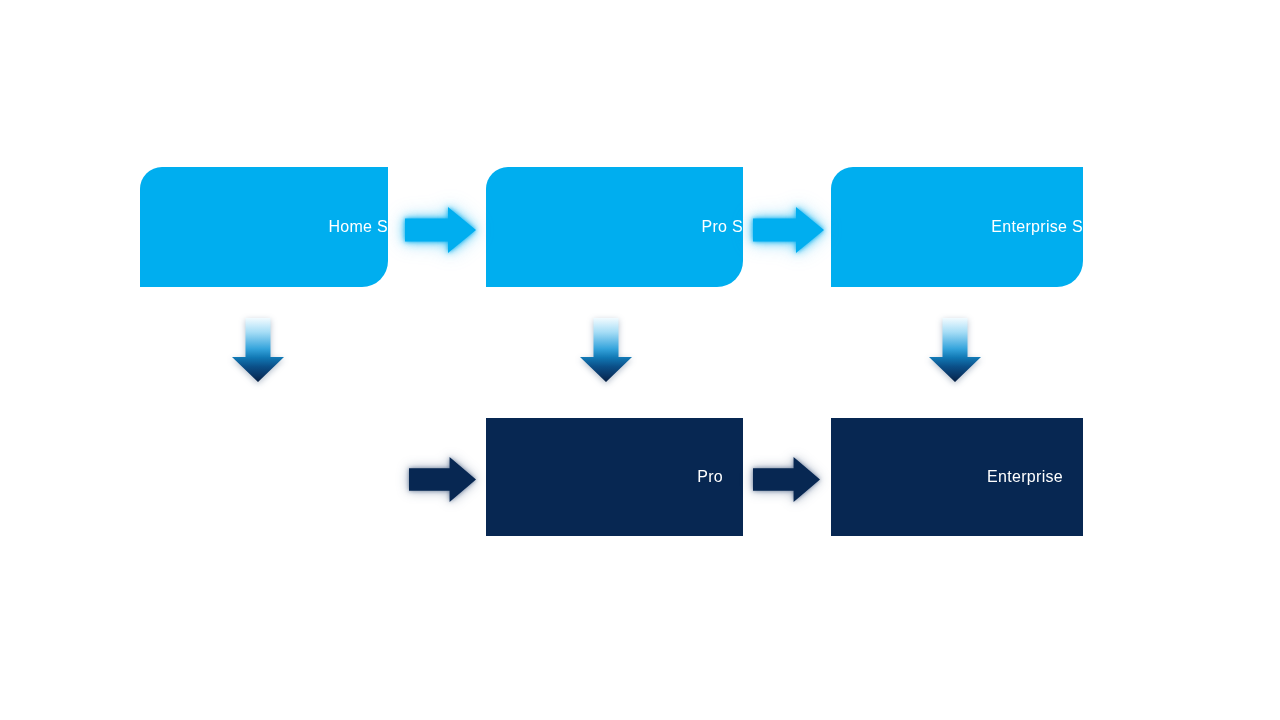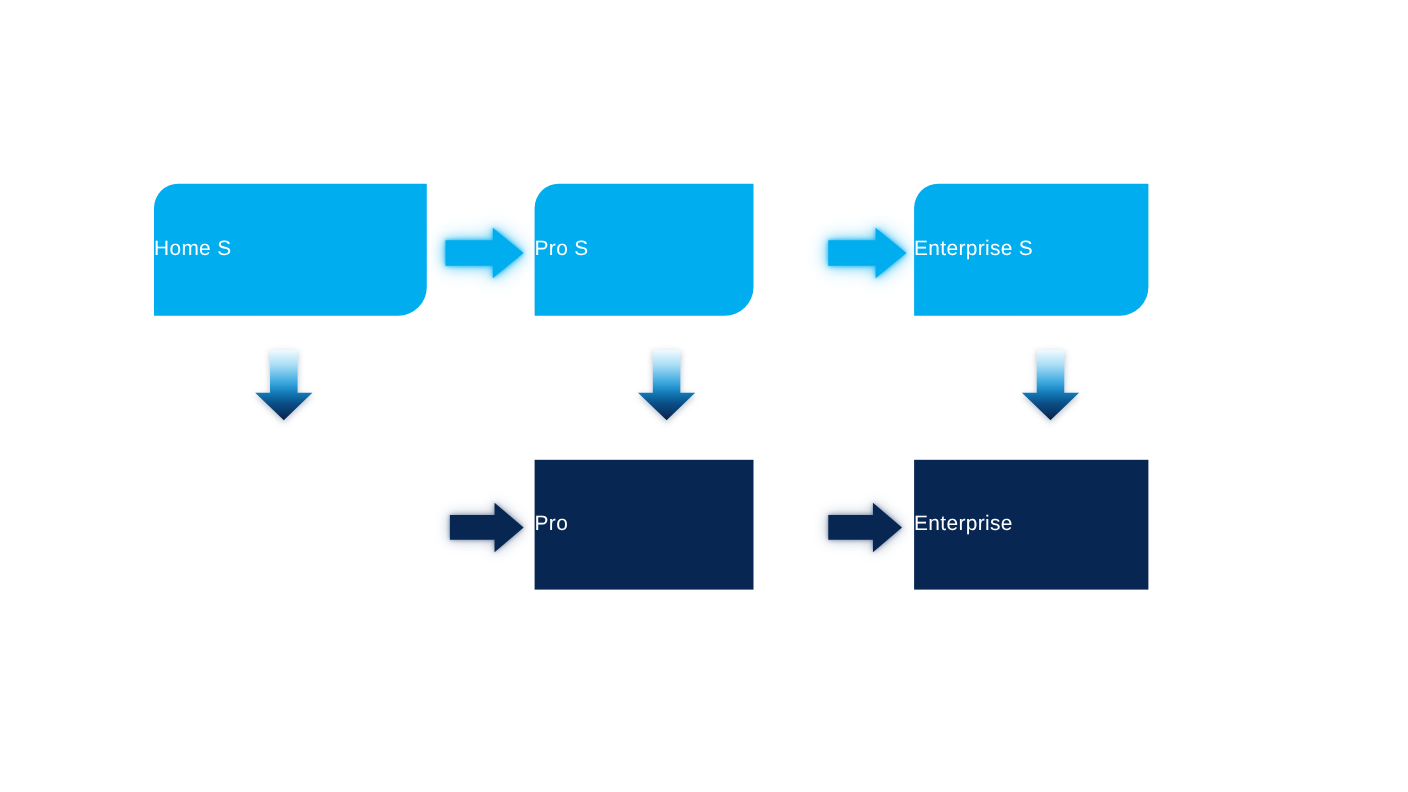--- a/index.html
+++ b/index.html
@@ -12,41 +12,41 @@
     position: relative;
     width: 1280px;
     height: 720px;
     background: var(--background, #ffffff);
     overflow: hidden;
   }
   .node {
     position: absolute;
     display: flex;
     align-items: center;
-    justify-content: flex-start;
+    justify-content: flex-end;
     color: var(--text, #ffffff);
-    font-size: 19px;
+    font-size: 16px;
     letter-spacing: 0.3px;
     box-sizing: border-box;
   }
   .node.top {
     top: 167px;
     height: 120px;
     background: var(--light-blue, #00AEEF);
     border-radius: 22px 0 26px 0;
   }
   .node.bottom {
     top: 418px;
     height: 118px;
     background: var(--dark-navy, #072752);
     padding-right: 20px;
   }
   .node.pos-1 { left: 140px; width: 248px; }
-  .node.pos-2 { left: 486px; width: 199px; }
-  .node.pos-3 { left: 831px; width: 213px; }
+  .node.pos-2 { left: 486px; width: 257px; }
+  .node.pos-3 { left: 831px; width: 252px; }
 
   svg.arrow { position: absolute; overflow: visible; }
 
   .arrow-right-light polygon { fill: var(--light-blue, #00AEEF); }
   .arrow-right-light {
     filter: drop-shadow(0 0 2px rgba(0,174,239,0.9))
             drop-shadow(0 0 5px rgba(0,174,239,0.55))
             drop-shadow(0 0 9px rgba(0,174,239,0.30));
   }
   .arrow-right-dark polygon { fill: var(--dark-navy, #072752); }

